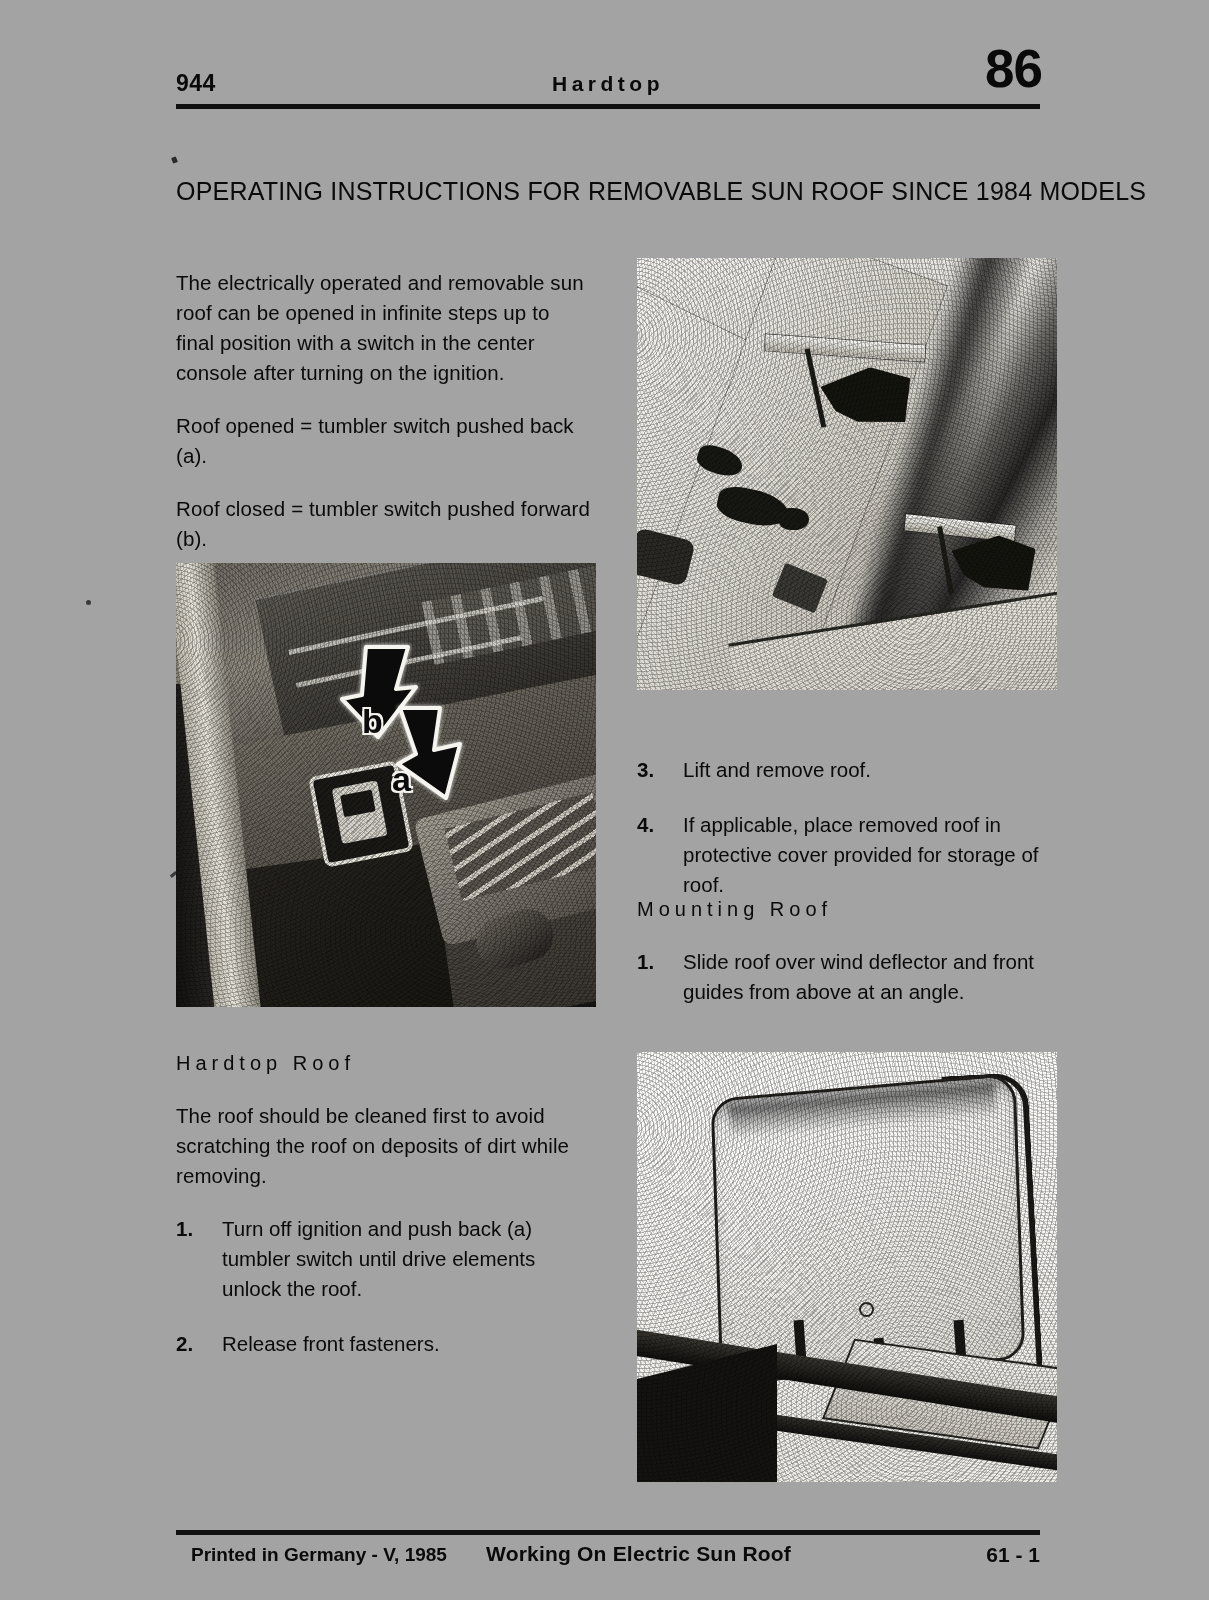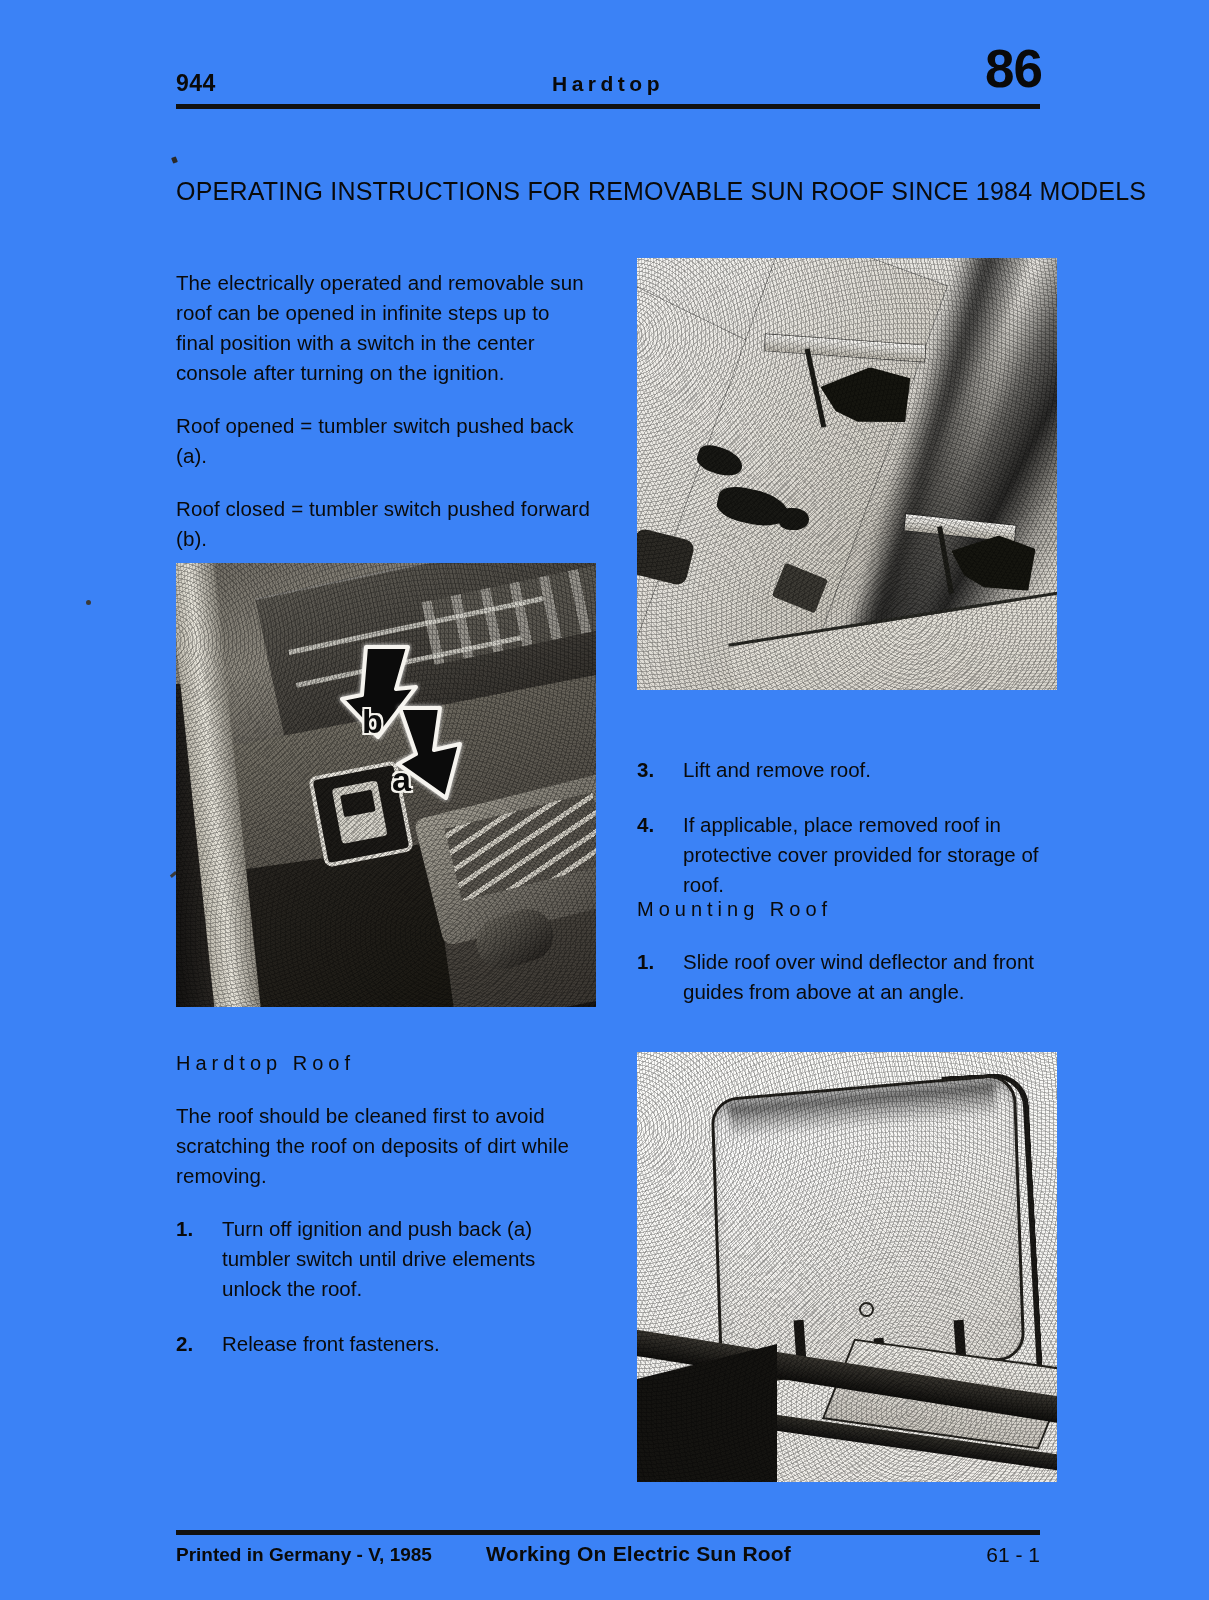--- a/index.html
+++ b/index.html
@@ -13,21 +13,21 @@
     height: 1600px;
     position: relative;
     font-family: "Liberation Sans", sans-serif;
     color: #0a0a0a;
     overflow: hidden;
   }
 
   .page {
     position: absolute;
     inset: 0;
-    background: #3b82f6;
+    background: #a3a3a3;
   }
 
   
   .header {
     position: absolute;
     left: 176px;
     top: 52px;
     width: 864px;
     height: 62px;
   }
@@ -395,30 +395,30 @@
     left: 176px; top: 1530px;
     width: 864px; height: 5px;
     background: #111;
   }
   .footer {
     position: absolute;
     left: 176px; top: 1544px;
     width: 864px; height: 34px;
   }
   .ft-left {
-    position: absolute; left: 0; top: 0;
+    position: absolute; left: 15px; top: 0;
     font-size: 19px; font-weight: 600;
   }
   .ft-center {
     position: absolute; left: 310px; top: -2px;
     font-size: 21px; font-weight: 700; letter-spacing: .2px;
   }
   .ft-right {
     position: absolute; right: 0; top: -1px;
-    font-size: 21px; font-weight: 400;
+    font-size: 21px; font-weight: 700;
   }
 </style>
 </head>
 <body>
 
 <div class="page">
 
   <div class="header">
     <span class="hdr-model">944</span>
     <span class="hdr-section">Hardtop</span>

